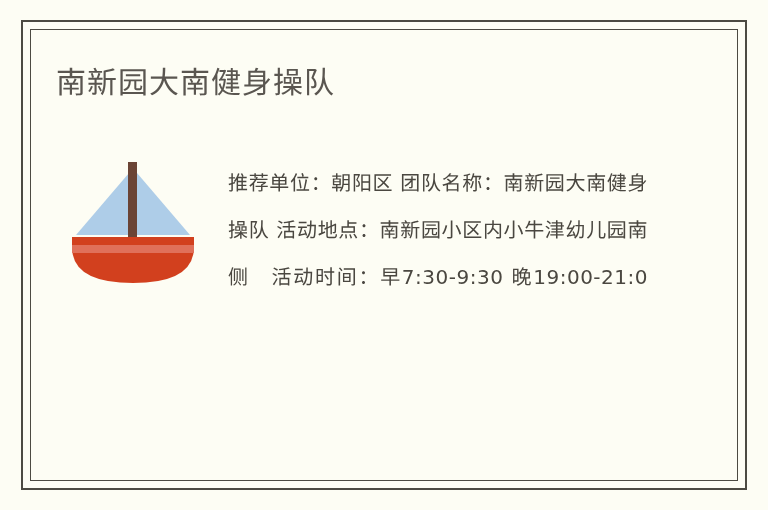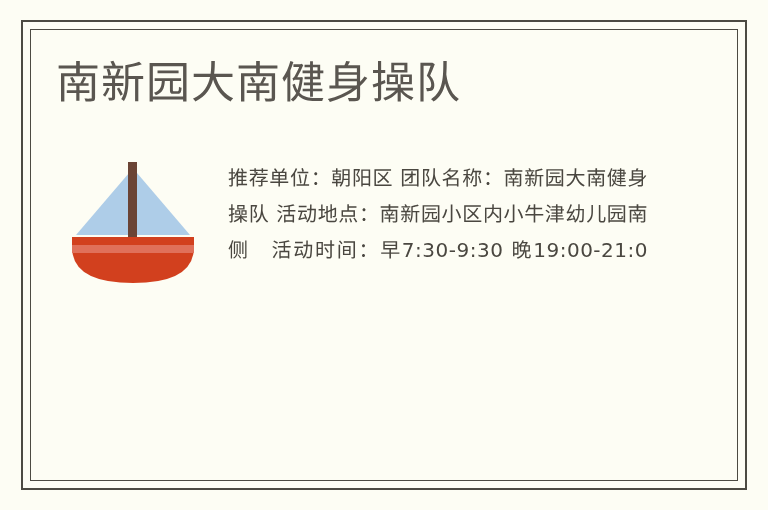--- a/index.html
+++ b/index.html
@@ -45,21 +45,21 @@
     border: 1px solid #4c4a42;
     box-sizing: border-box;
     pointer-events: none;
   }
 
   
   .title {
     position: absolute;
     left: 56px;
     top: 57px;
-    font-size: 44px;
+    font-size: 30px;
     line-height: 52px;
     letter-spacing: 1px;
     color: #5a5650;
     font-family: "Liberation Sans", "DejaVu Sans", sans-serif;
     font-weight: 400;
     white-space: nowrap;
   }
 
   
   .boat-wrap {
@@ -72,21 +72,21 @@
   .boat-svg { display: block; width: 134px; height: 136px; }
 
   
   .details {
     position: absolute;
     left: 228px;
     top: 160px;
     width: 420px;
     font-family: "DejaVu Sans", "Liberation Sans", sans-serif;
     font-size: 20px;
-    line-height: 36px;
+    line-height: 47px;
     color: #4a4740;
     text-align: justify;
     text-align-last: justify;
     letter-spacing: 0.5px;
     word-break: break-all;
   }
 </style>
 </head>
 <body>
 

